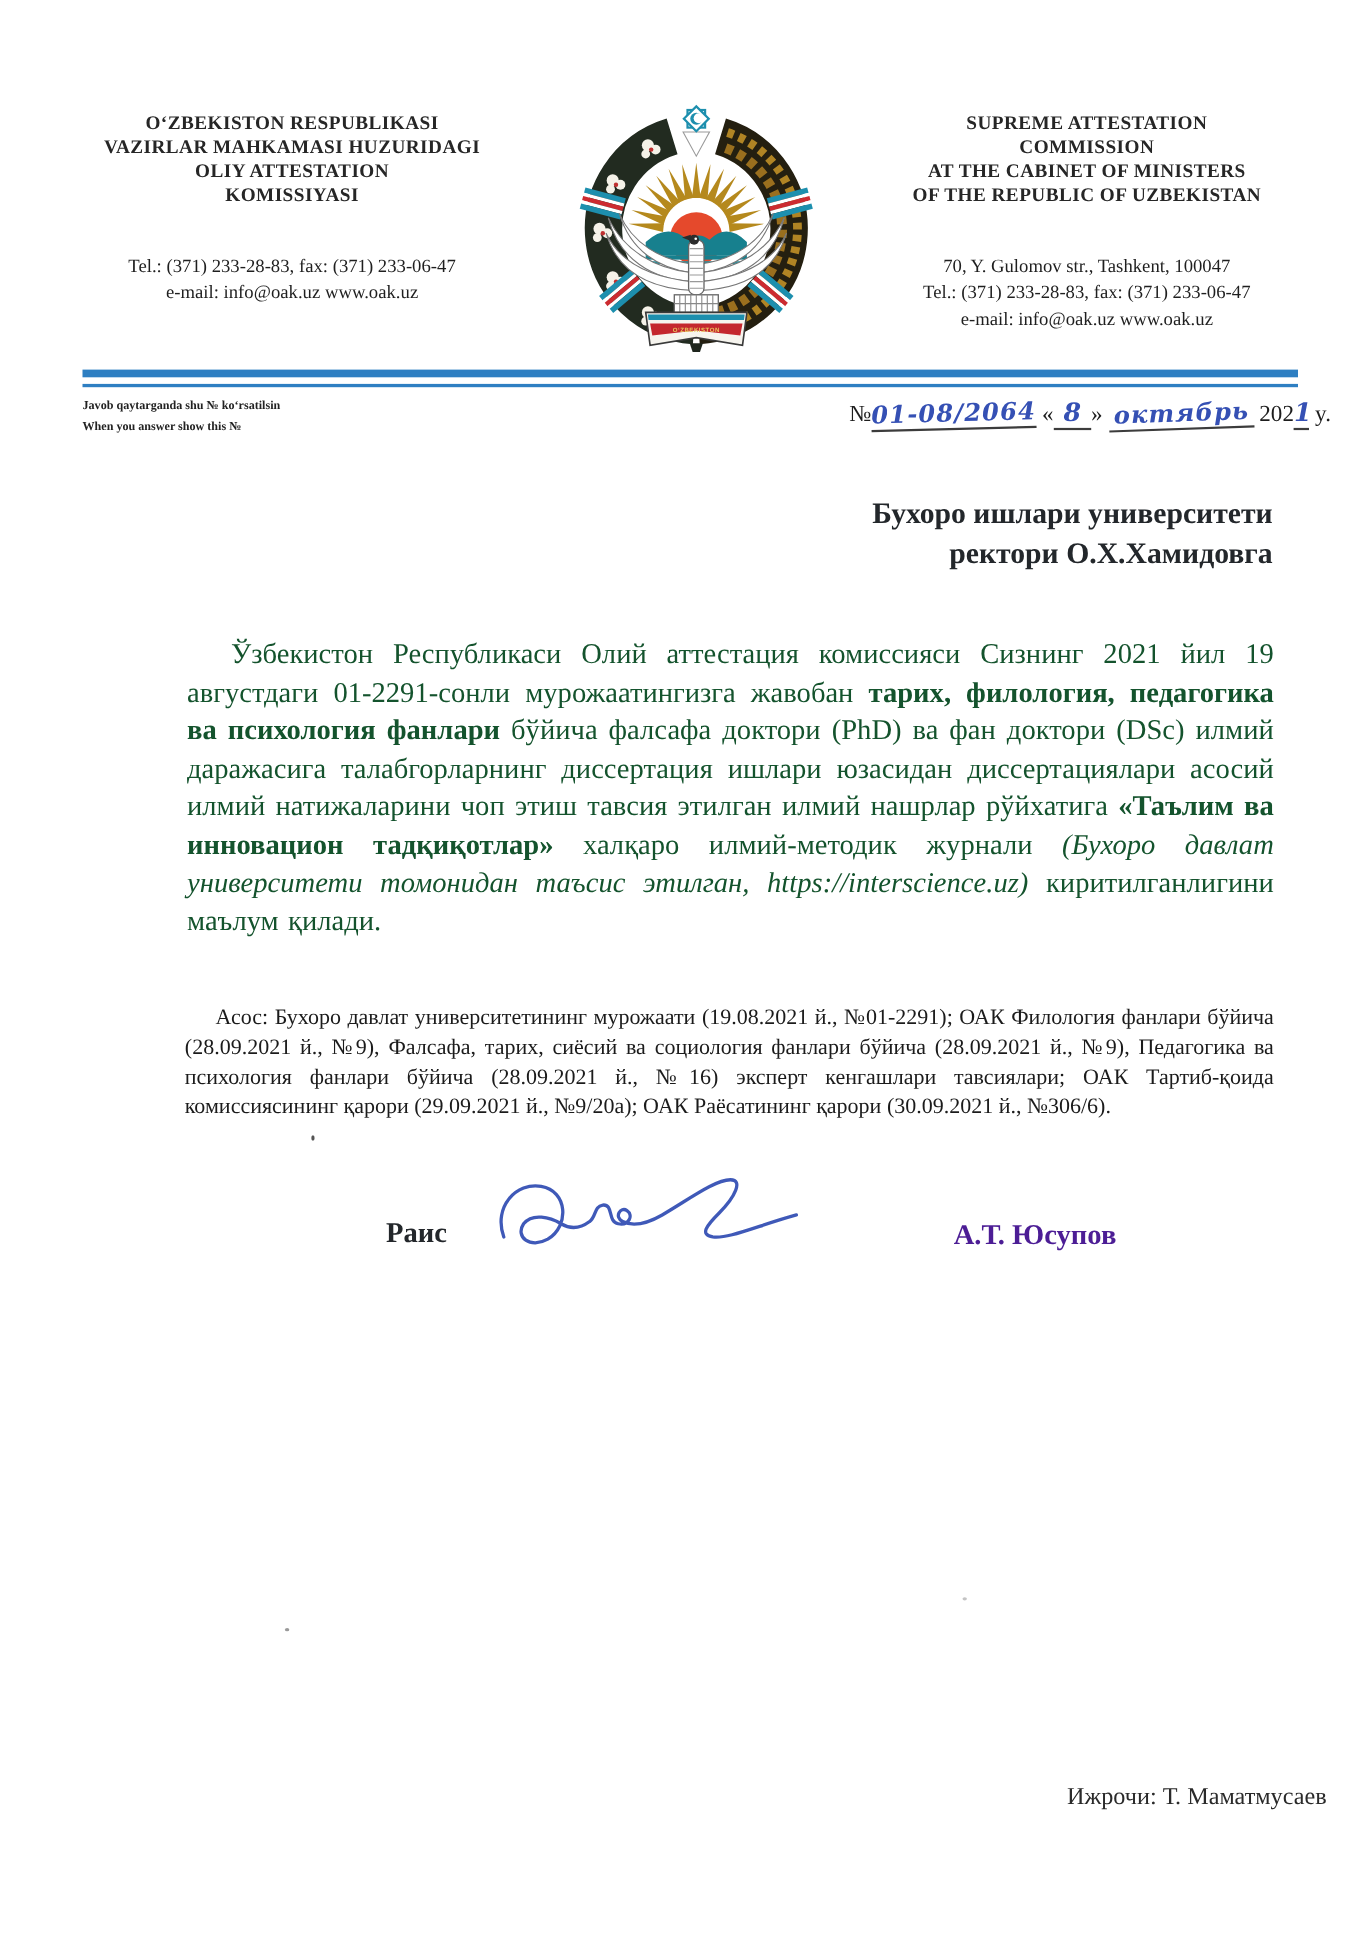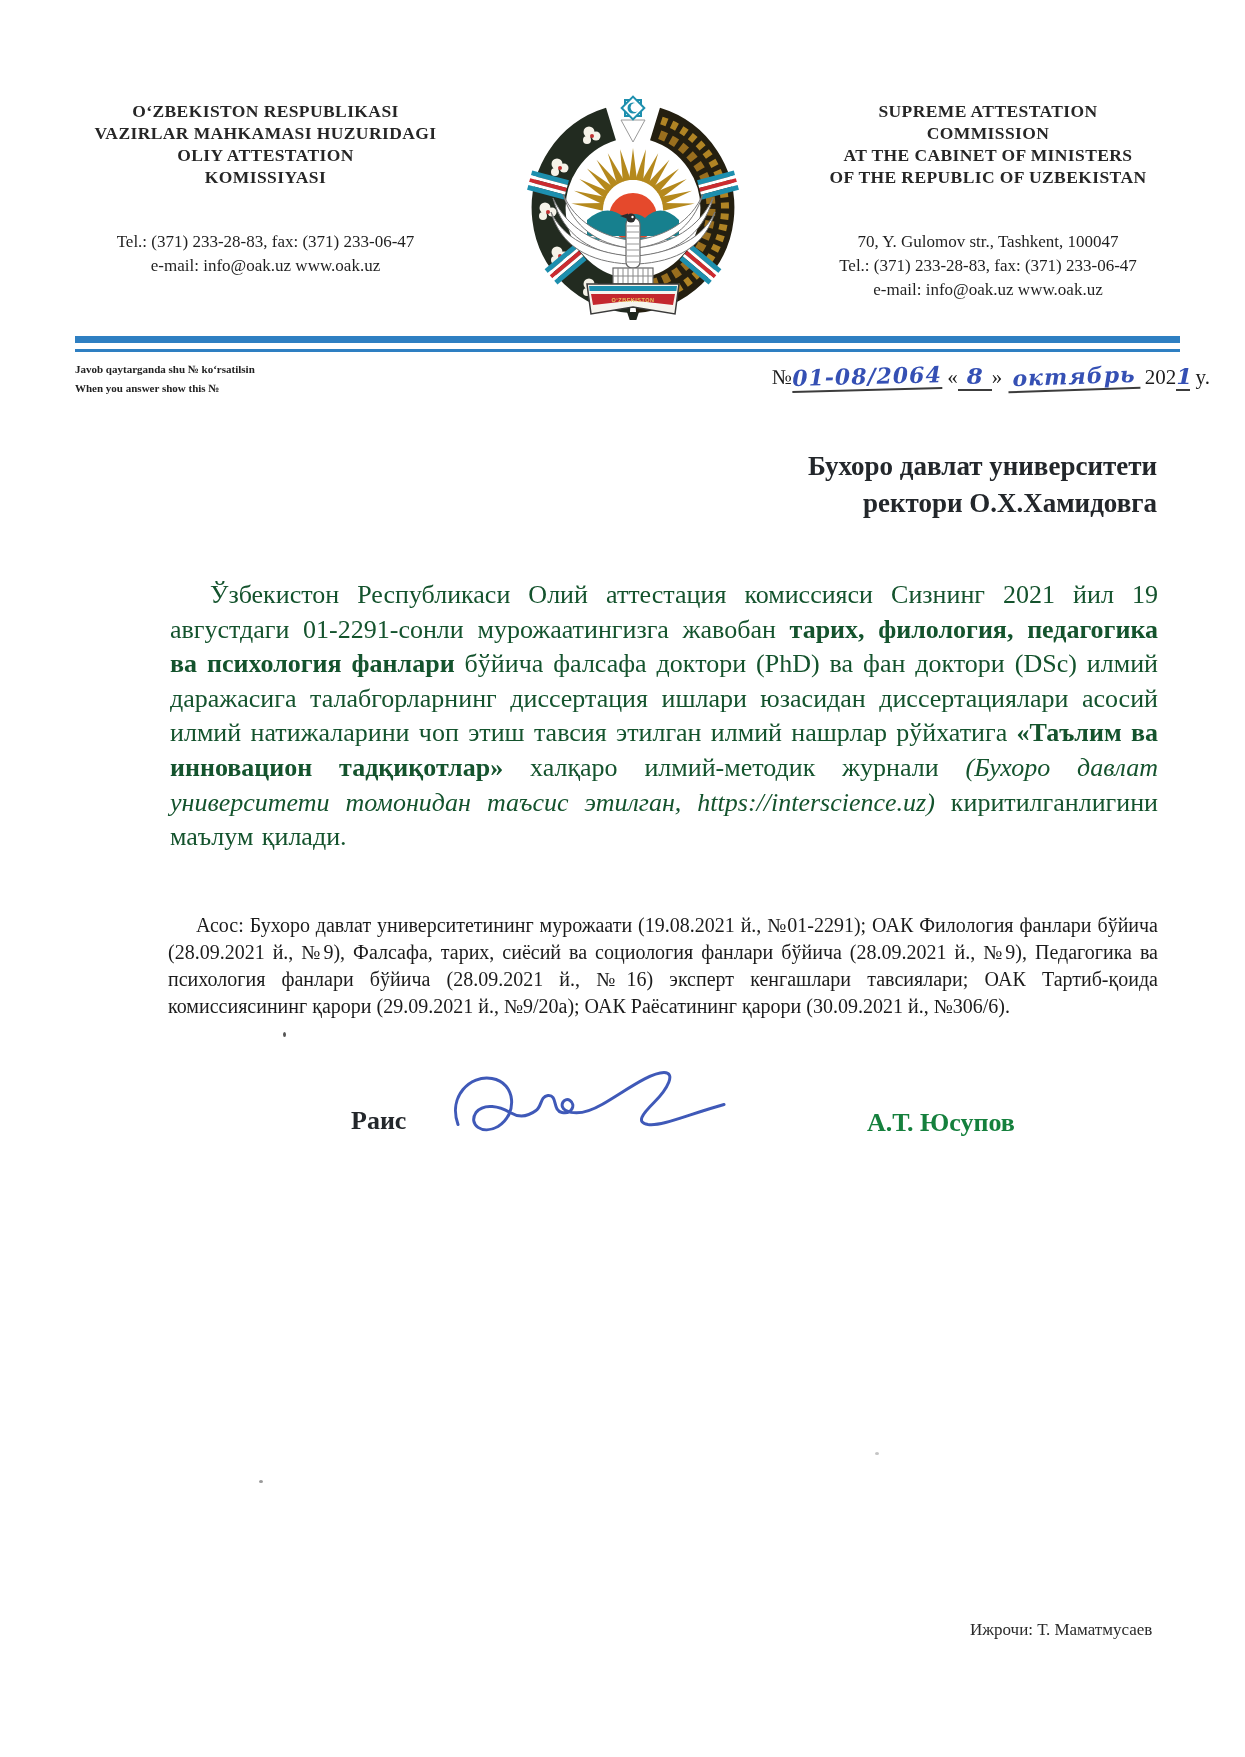--- a/index.html
+++ b/index.html
@@ -45,25 +45,25 @@
   .seg-italic { font-style:italic; }
 
   .basis-par {
     position:absolute; left:168px; top:912px; width:990px;
     font-size:20px; line-height:27px; text-align:justify; text-align-last:left;
     text-indent:28px; color:#1b1b1b;
   }
 
   
   .sig-title { position:absolute; left:303px; top:1106px; font-size:26px; font-weight:bold; color:#23272b;margin-left:48px; }
-  .sig-name  { position:absolute; left:867px; top:1108px; font-size:26px; font-weight:bold; color:#15803d; }
+  .sig-name  { position:absolute; left:867px; top:1108px; font-size:26px; font-weight:bold; color:#4c1d95; }
   .sig-scribble { position:absolute; left:440px; top:1060px; width:300px; height:95px; }
 
   
-  .executor { position:absolute; left:970px; top:1620px; font-size:17px; color:#2a2a2a;font-family:Liberation Serif, serif; }
+  .executor { position:absolute; left:970px; top:1620px; font-size:22px; color:#2a2a2a;font-family:Liberation Serif, serif; }
 
   
   .speck { position:absolute; border-radius:50%; }
   .speck-1 { left:283px; top:1032px; width:3px; height:5px; background:#555; }
   .speck-2 { left:259px; top:1480px; width:4px; height:3px; background:#9a9a9a; }
   .speck-3 { left:875px; top:1452px; width:4px; height:3px; background:#c4c4c4; }
 </style>
 </head>
 <body>
 
@@ -234,21 +234,21 @@
 
   <div class="no-line">
     <span>№</span><span class="blank hand hand-number ink" style="color: rgb(53, 80, 180);">01-08/2064</span>
     <span>«</span><span class="blank hand hand-day ink" style="color: rgb(53, 80, 180);">8</span><span>»</span>
     <span class="blank hand hand-month ink" style="color: rgb(53, 80, 180);">октябрь</span>
     <span>202</span><span class="year-digit hand ink" style="color: rgb(53, 80, 180);">1</span>
     <span>y.</span>
   </div>
 
   <div class="addressee">
-    <div>Бухоро давлат университети</div>
+    <div>Бухоро ишлари университети</div>
     <div>ректори О.Х.Хамидовга</div>
   </div>
 
   <div class="body-par"><span class="seg-normal">Ўзбекистон Республикаси Олий аттестация комиссияси Сизнинг 2021 йил 19 августдаги 01-2291-сонли мурожаатингизга жавобан </span><span class="seg-bold">тарих, филология, педагогика ва психология фанлари</span><span class="seg-normal"> бўйича фалсафа доктори (PhD) ва фан доктори (DSc) илмий даражасига талабгорларнинг диссертация ишлари юзасидан диссертациялари асосий илмий натижаларини чоп этиш тавсия этилган илмий нашрлар рўйхатига </span><span class="seg-bold">«Таълим ва инновацион тадқиқотлар»</span><span class="seg-normal"> халқаро илмий-методик журнали </span><span class="seg-italic">(Бухоро давлат университети томонидан таъсис этилган, https://interscience.uz)</span><span class="seg-normal"> киритилганлигини маълум қилади.</span></div>
 
   <div class="basis-par">Асос: Бухоро давлат университетининг мурожаати (19.08.2021 й., №01-2291); ОАК Филология фанлари бўйича (28.09.2021 й., №9), Фалсафа, тарих, сиёсий ва социология фанлари бўйича (28.09.2021 й., №9), Педагогика ва психология фанлари бўйича  (28.09.2021 й., №16) эксперт кенгашлари тавсиялари; ОАК Тартиб-қоида комиссиясининг қарори (29.09.2021 й., №9/20а); ОАК Раёсатининг қарори (30.09.2021 й., №306/6).</div>
 
   <div class="sig-title">Раис</div>
   <div class="sig-scribble">
     <svg viewBox="0 0 300 90" width="300" height="95">

